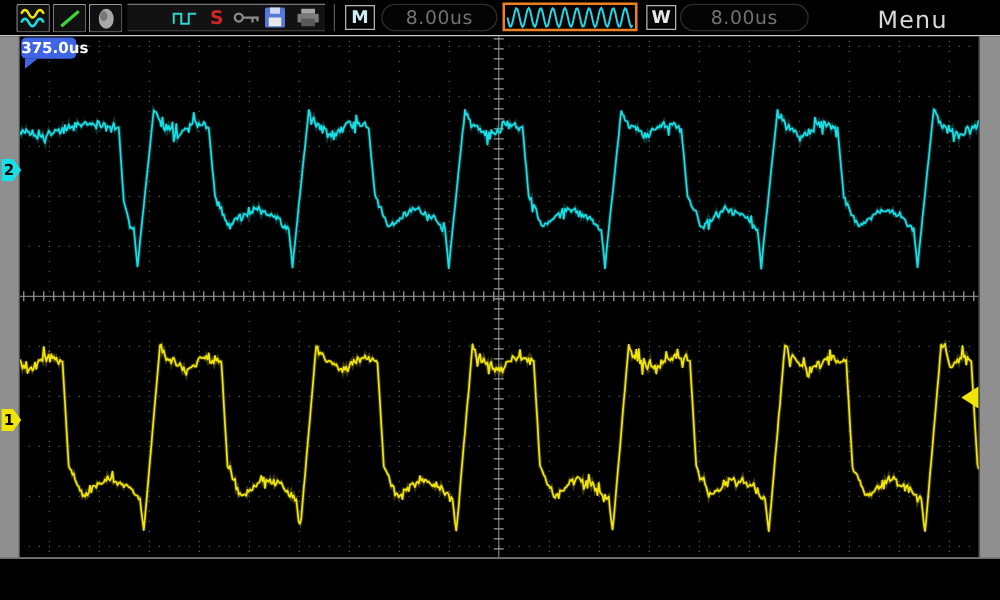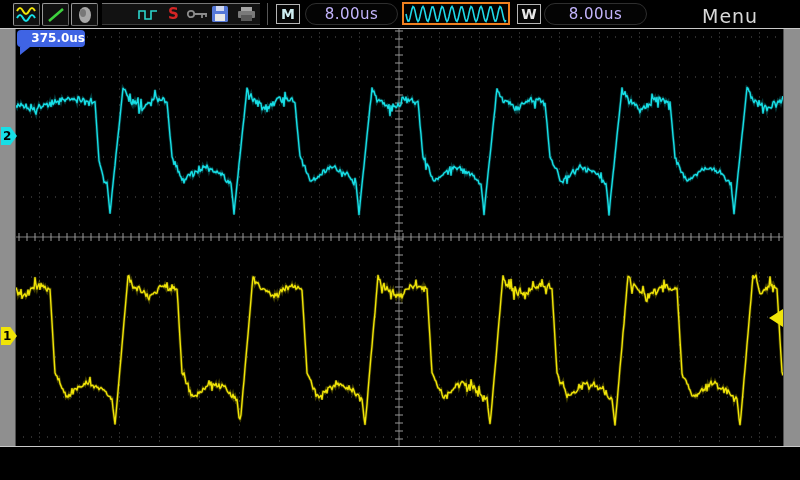--- a/index.html
+++ b/index.html
@@ -12,31 +12,31 @@
         display:flex;align-items:center;justify-content:center;box-sizing:border-box;}
   .icon-panel{position:absolute;left:102px;top:3px;width:158px;height:22px;background:#121212;
         border-top:1px solid #777;border-bottom:1px solid #3a3a3a;box-sizing:border-box;}
   .ticon{position:absolute;display:flex;align-items:center;justify-content:center;}
   .s-ind{position:absolute;left:168px;top:5px;color:#d42525;font-weight:bold;font-size:15px;}
   .vdiv-top{position:absolute;left:267px;top:3px;width:1px;height:22px;background:#555;}
   .letterbox{position:absolute;top:4px;width:24px;height:20px;background:#050505;border:1px solid #b5b5b5;
         box-sizing:border-box;text-align:center;font-weight:bold;font-size:14px;line-height:18px;}
   .pill{position:absolute;background:#040404;border:1px solid #2e2e2e;border-radius:11px;
         box-sizing:border-box;text-align:center;font-size:15px;letter-spacing:.5px;}
-  .pill-top{top:3px;height:22px;line-height:20px;color:#c4b5fd;}
+  .pill-top{top:3px;height:22px;line-height:20px;color:#737373;}
   .wavebox{position:absolute;left:402px;top:2px;width:108px;height:23px;background:#000;
         border:2px solid #ef8020;box-sizing:border-box;}
   .menu{position:absolute;left:702px;top:5px;color:#d8d8d8;font-size:19px;letter-spacing:1px;}
   
   .hline{position:absolute;left:0;width:800px;height:1px;background:#c9c9c9;}
   .strip{position:absolute;top:29px;height:417px;background:#8f8f8f;}
   .strip.left{left:0;width:16px;border-right:1px solid #505050;box-sizing:border-box;}
   .strip.right{left:783px;width:17px;border-left:1px solid #505050;box-sizing:border-box;}
   #plot{position:absolute;left:16px;top:29px;}
-  .tbadge{position:absolute;left:17px;top:30px;width:68px;height:17px;background:#3f64e4;
+  .tbadge{position:absolute;left:17px;top:30px;width:44px;height:17px;background:#3f64e4;
         border-radius:4px;color:#fff;font-size:12px;font-weight:bold;line-height:17px;text-align:right;}
   .tbadge-tail{position:absolute;left:20px;top:47px;width:0;height:0;
         border-top:8px solid #3f64e4;border-right:10px solid transparent;}
   .charrow{position:absolute;left:1px;width:16px;height:18px;display:flex;align-items:center;
         padding-left:2px;box-sizing:border-box;font-size:12px;font-weight:bold;color:#000;
         clip-path:polygon(0 0,58% 0,100% 50%,58% 100%,0 100%);}
   .trigarrow{position:absolute;left:769px;width:14px;height:18px;background:#f0e408;
         clip-path:polygon(100% 0,100% 100%,0 50%);}
   
   .bottombar{position:absolute;left:0;top:447px;width:800px;height:33px;background:#000;}

